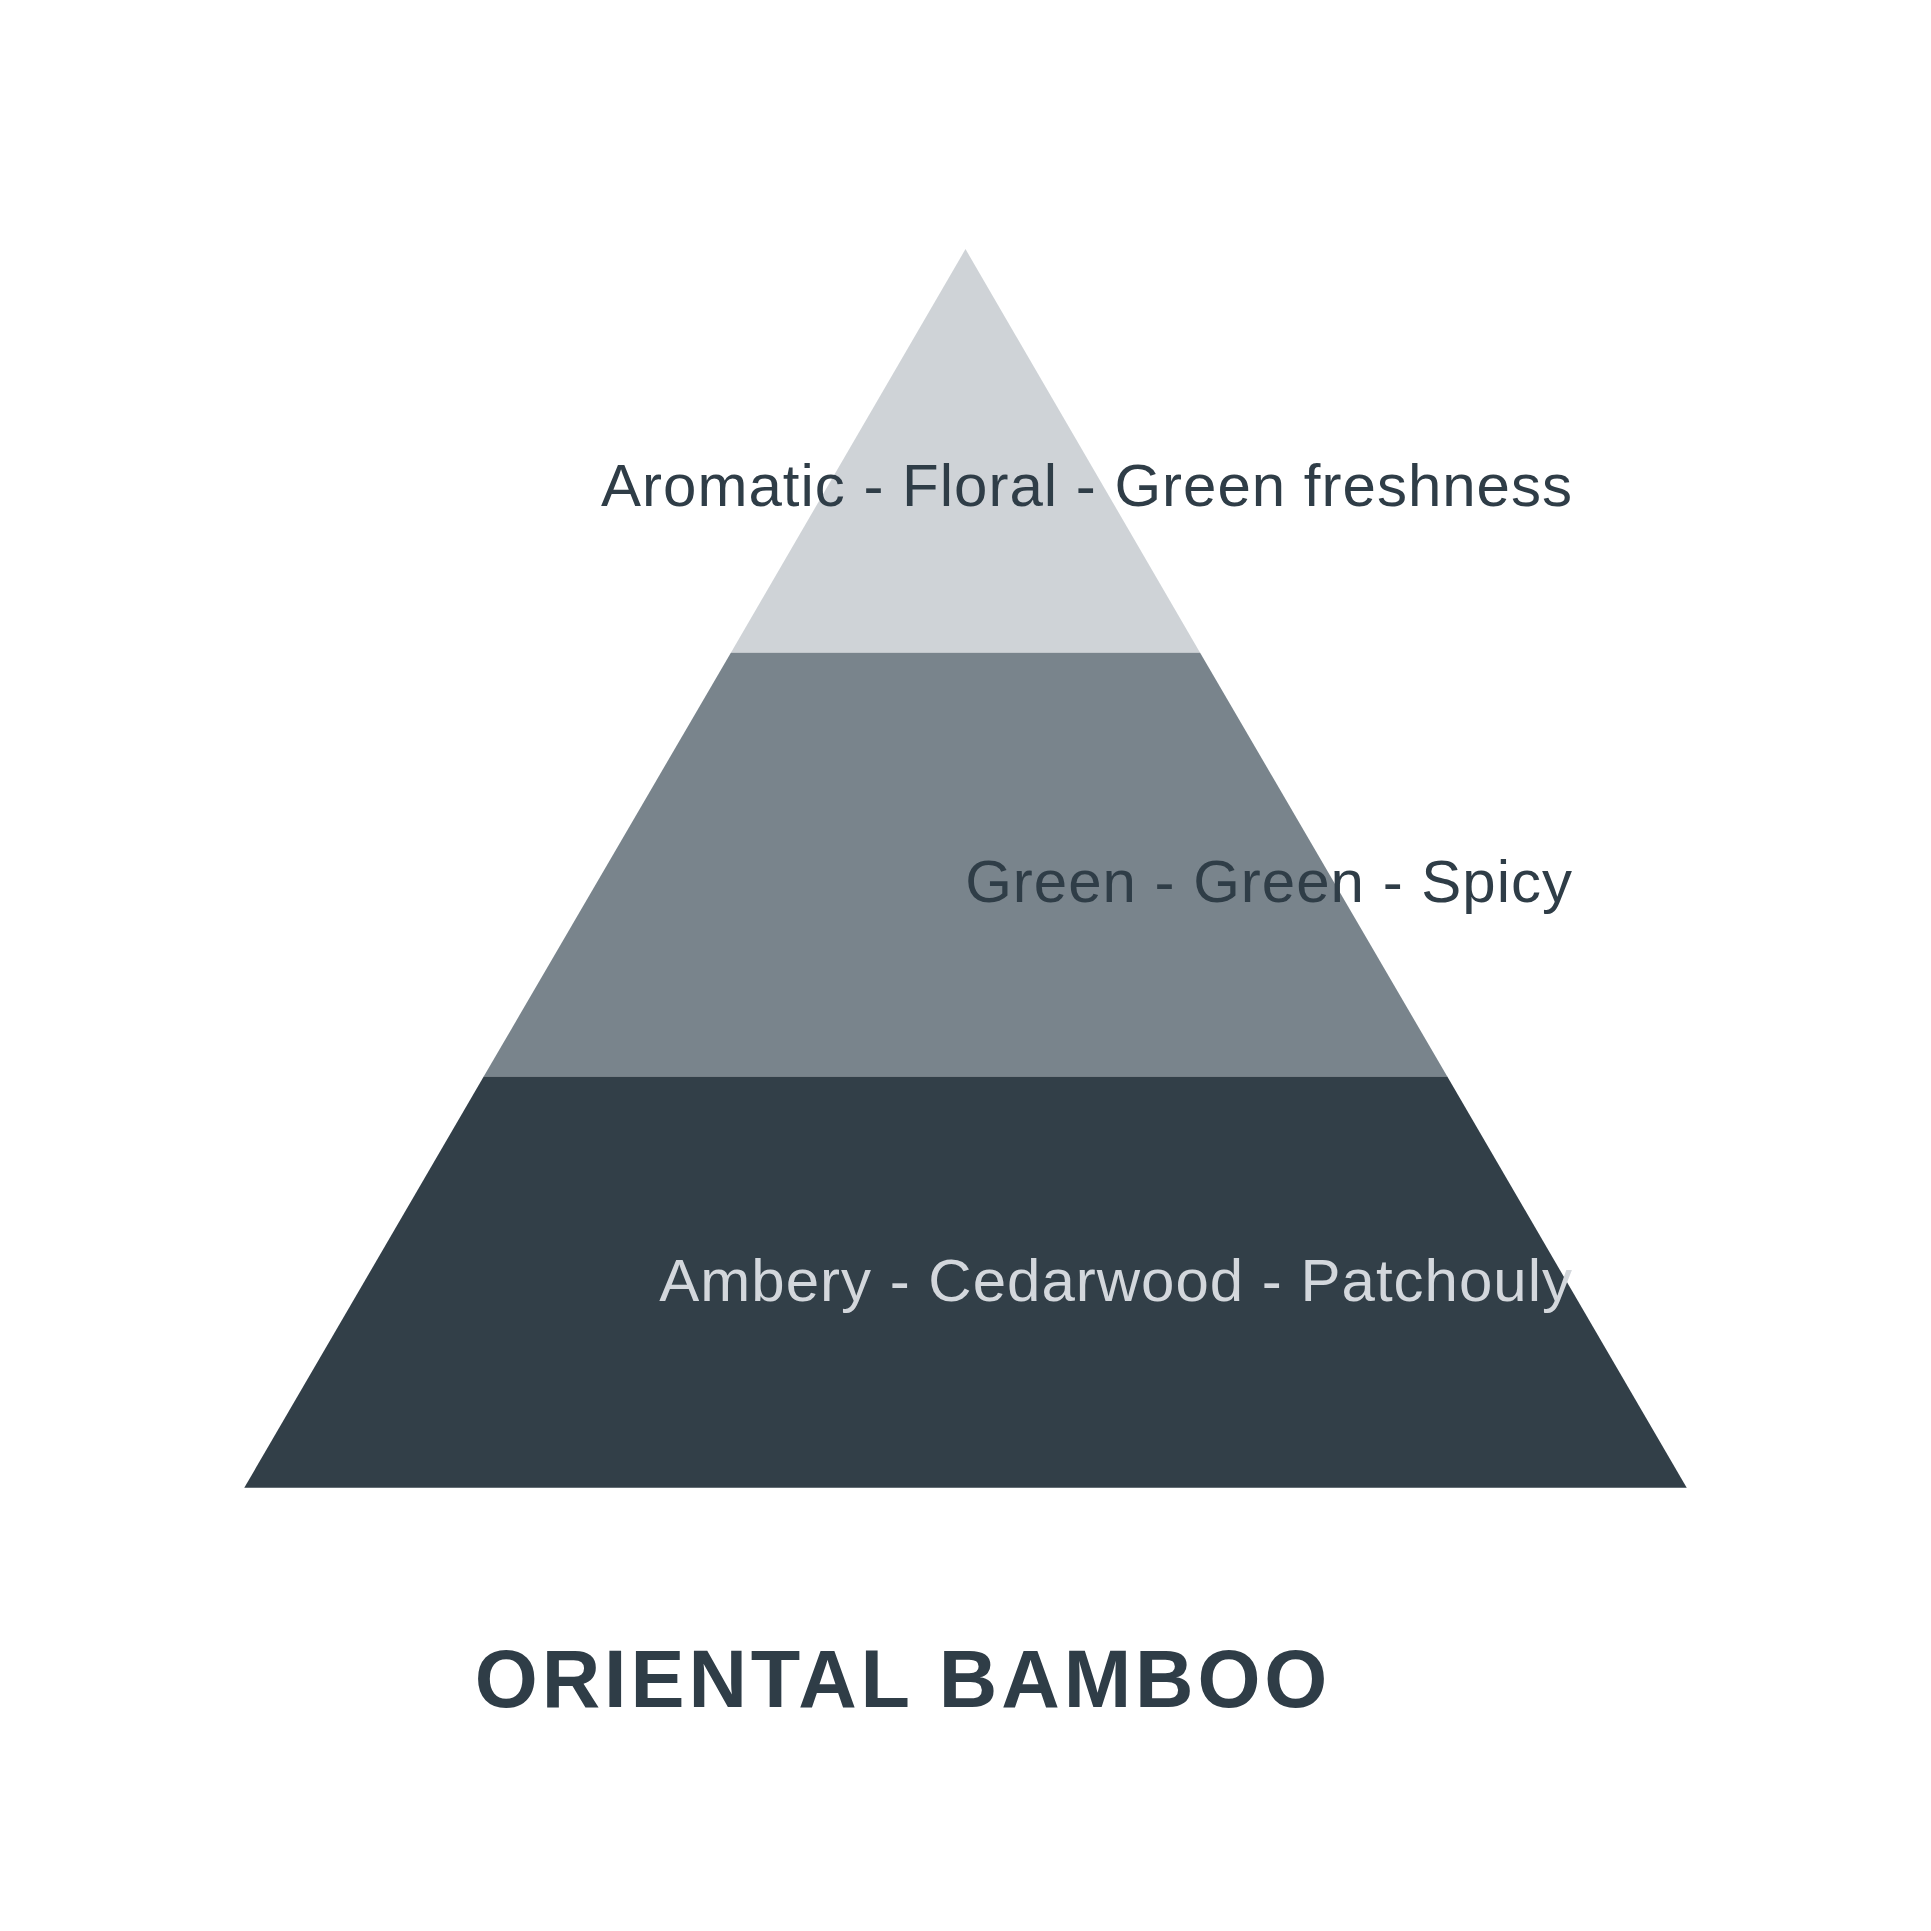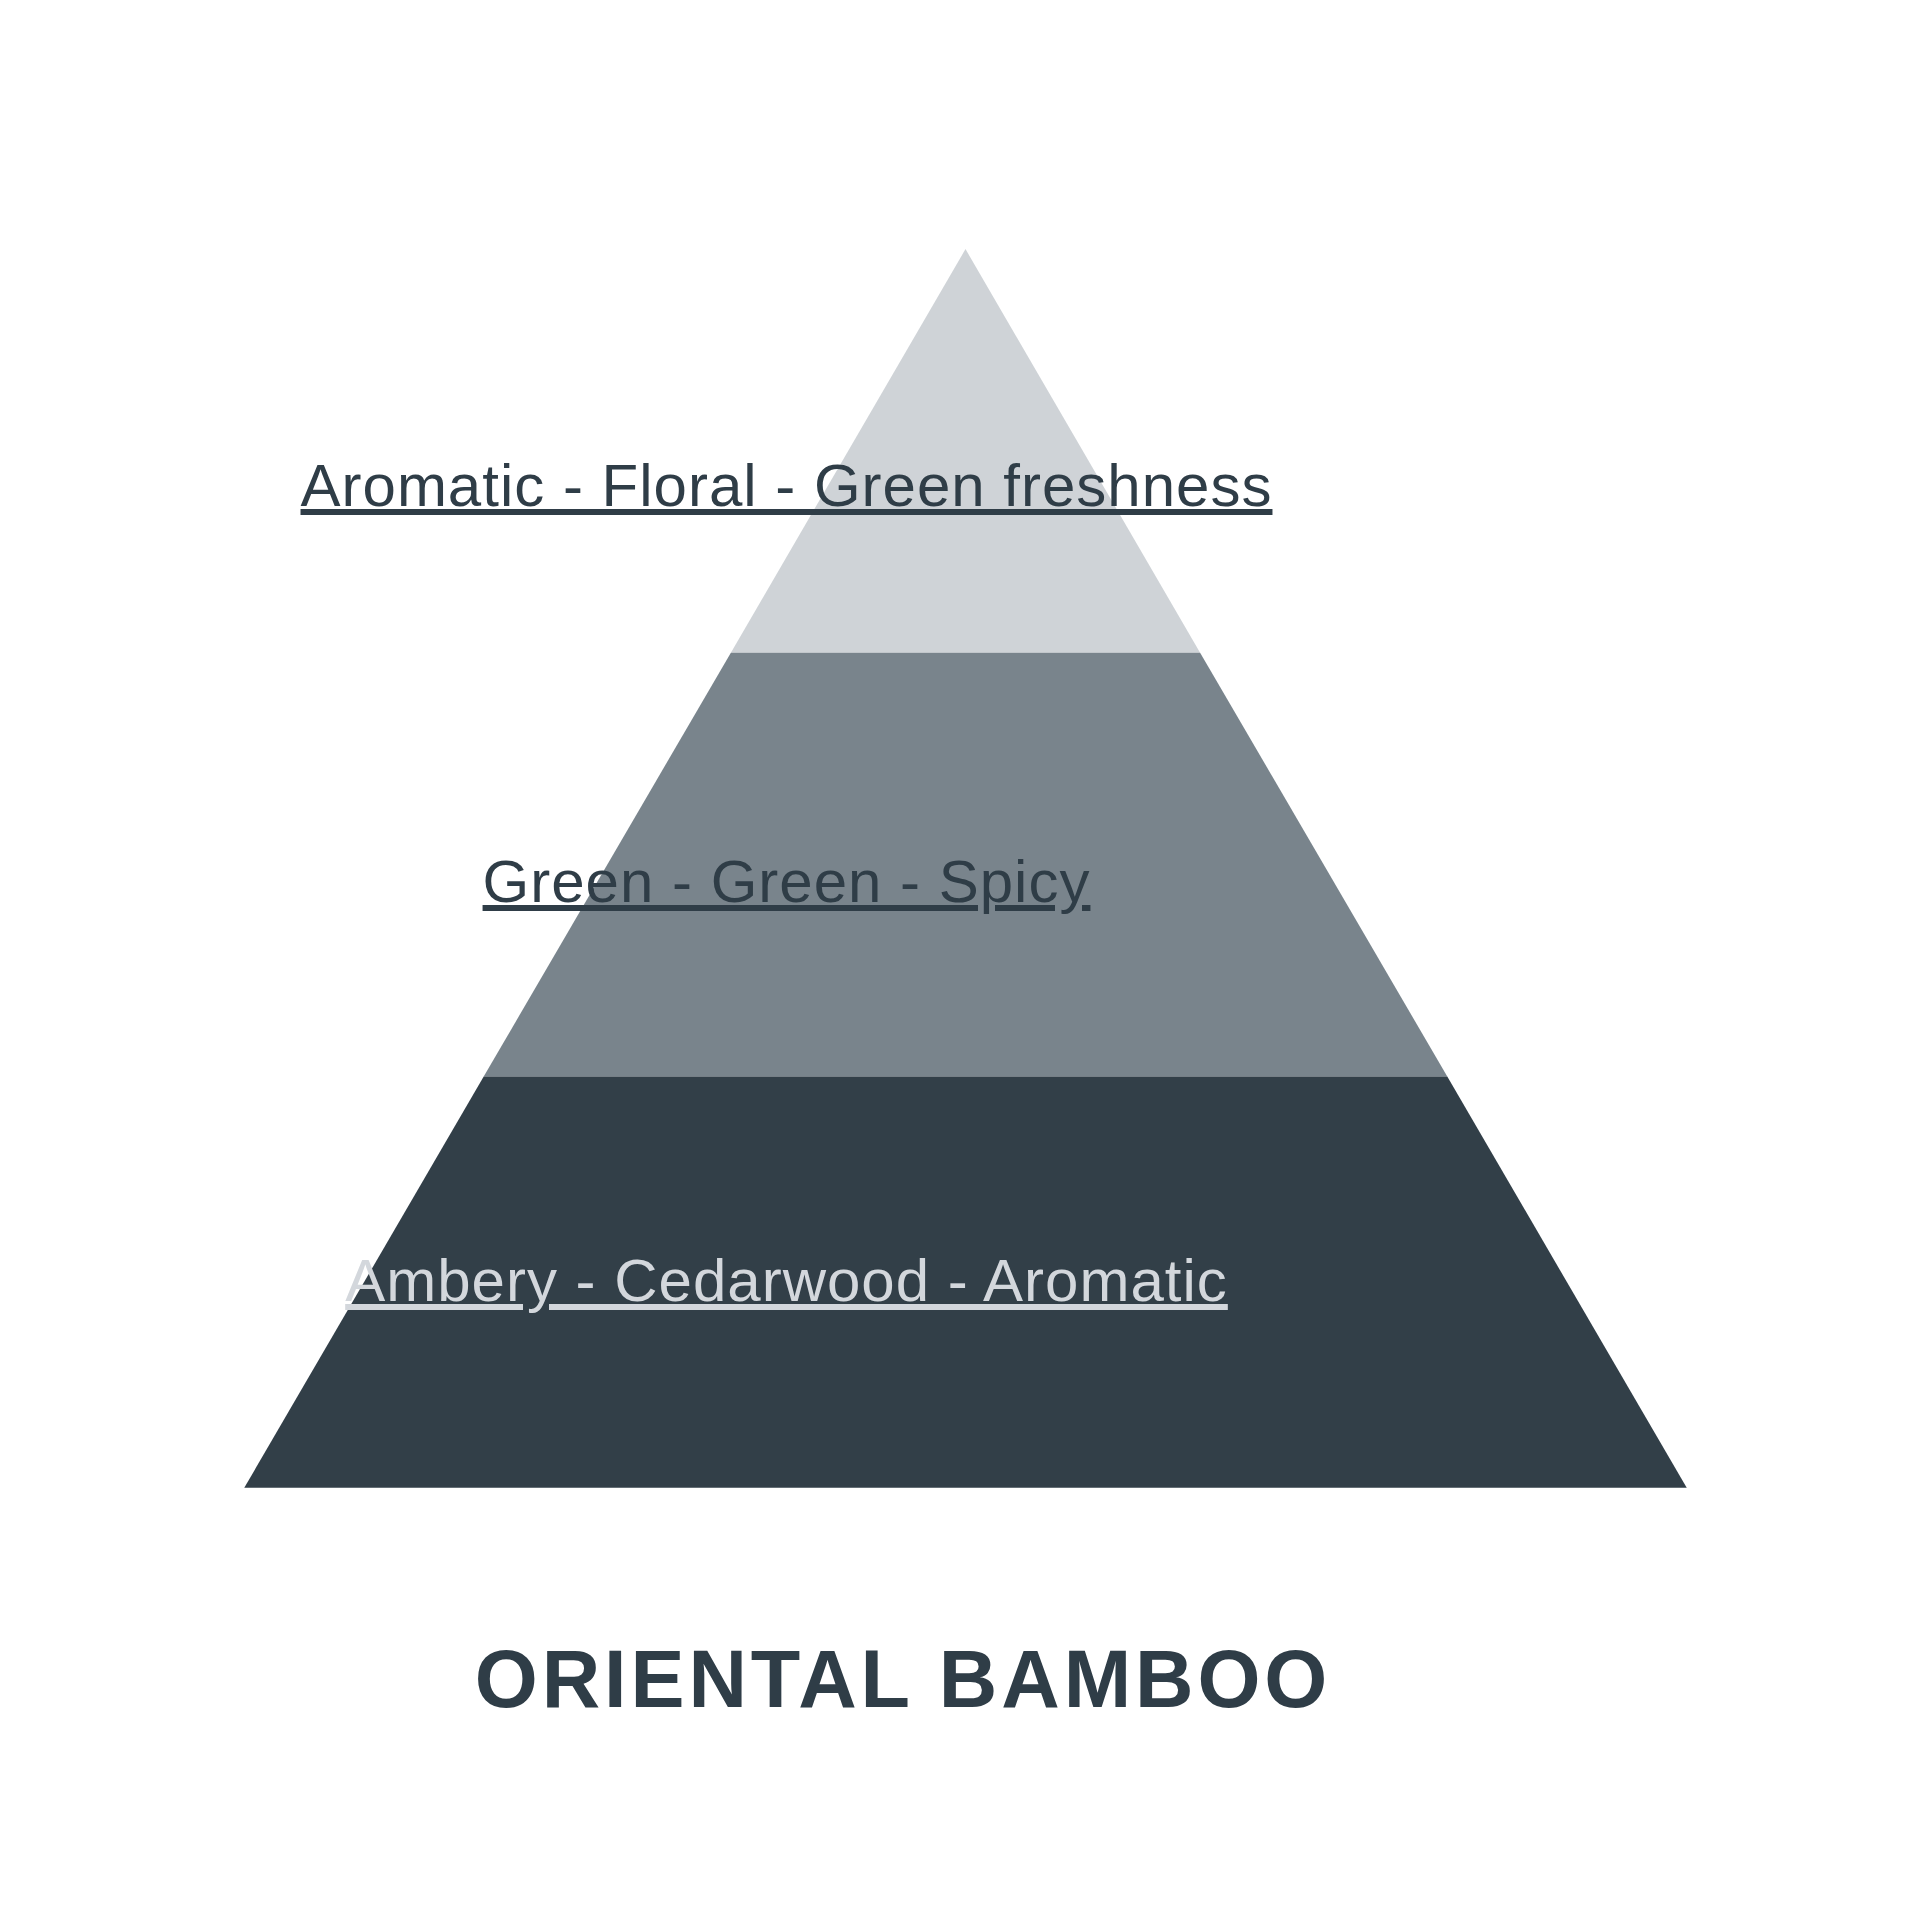--- a/index.html
+++ b/index.html
@@ -18,27 +18,26 @@
       position: absolute;
       left: 0;
       top: 0;
       width: 1931px;
       height: 1931px;
     }
     .tier-label {
       position: absolute;
       left: 0;
       width: 1573px;
-      text-align: center;
+      text-align: right;
       font-size: 60px;
       font-weight: 400;
       letter-spacing: 1px;
       white-space: nowrap;
       line-height: 1;
-      text-decoration: underline;
     }
     #label-top { top: 456px; color: #2f3d47; }
     #label-middle { top: 852px; color: #2f3d47; }
     #label-base { top: 1251px; color: #d3d7dc; }
     #product-title {
       position: absolute;
       left: 0;
       width: 1806px;
       top: 1639px;
       text-align: center;
@@ -58,16 +57,16 @@
 
   <polygon points="757,676 1243,676 1499,1115 501,1115" fill="#79848c"></polygon>
 
   <polygon points="501,1115 1499,1115 1747,1541 253,1541" fill="#323f48"></polygon>
 </svg>
 
 <div id="label-top" class="tier-label">Aromatic - Floral - Green freshness</div>
 
 <div id="label-middle" class="tier-label">Green - Green - Spicy</div>
 
-<div id="label-base" class="tier-label">Ambery - Cedarwood - Aromatic</div>
+<div id="label-base" class="tier-label">Ambery - Cedarwood - Patchouly</div>
 
 <div id="product-title">ORIENTAL BAMBOO</div>
 
 
 </body></html>

